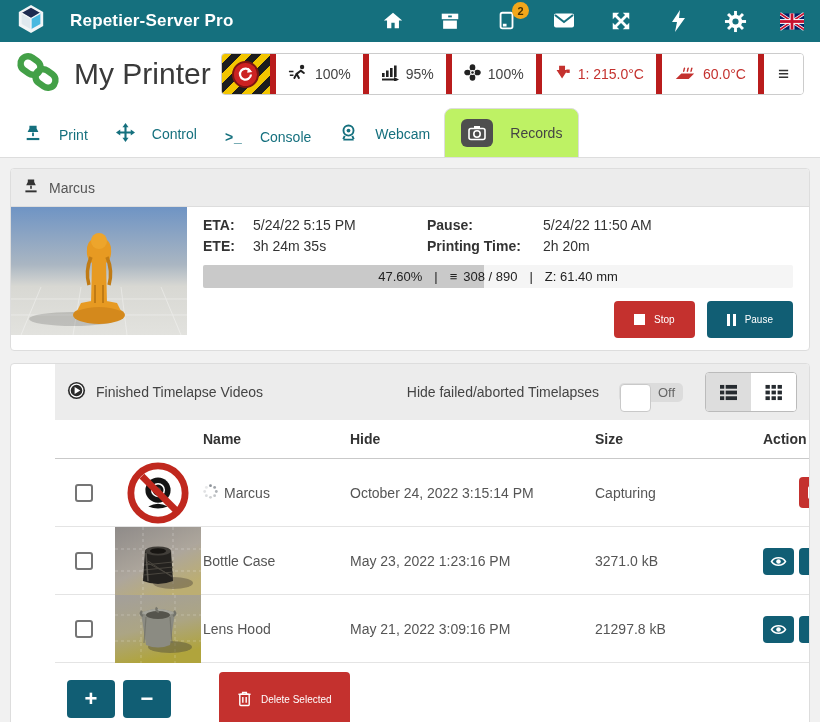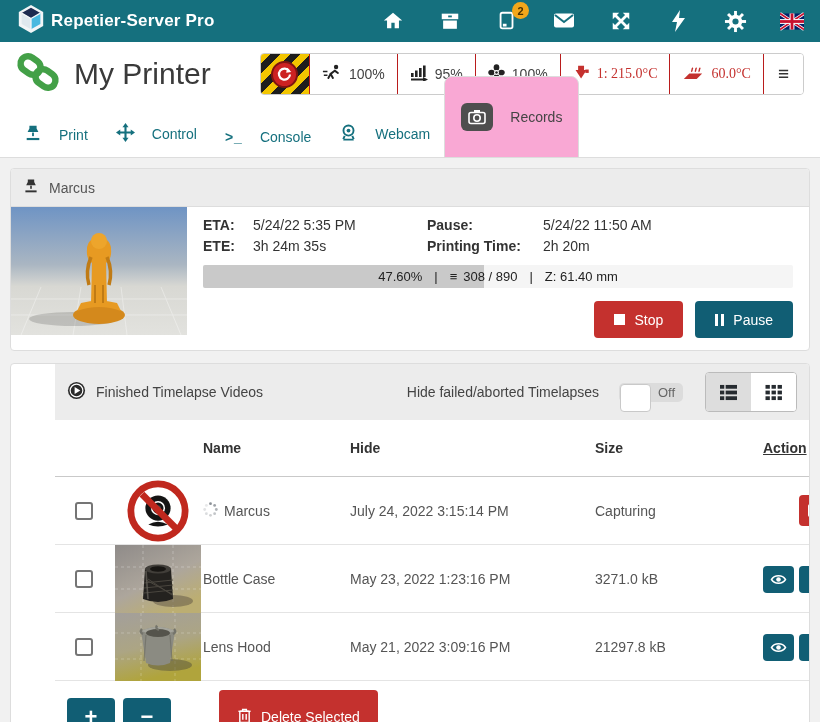--- a/index.html
+++ b/index.html
@@ -5,84 +5,84 @@
   :root{
     --teal:#15707e; --teal-dark:#115e74; --red:#c4312e;
     --border:#ddd; --txt:#3c3c3c; --muted:#555;
   }
   *{box-sizing:border-box; margin:0; padding:0;}
   html,body{width:820px; height:722px; overflow:hidden;}
   body{font-family:"Liberation Sans", sans-serif; background:#f1f1f1; color:var(--txt);}
 
   
   .navbar{height:42px; background:var(--teal); display:flex; align-items:center; padding:0 16px;}
-  .brand{display:flex; align-items:center; gap:5px;}
+  .brand{display:flex; align-items:center; gap:24px;}
   .brand-name{color:#fff; font-size:17px; font-weight:bold; letter-spacing:.2px;}
   .nav-icons{margin-left:auto; display:flex; align-items:center; gap:33px;}
   .nav-ic{position:relative; width:24px; height:24px; display:flex; align-items:center; justify-content:center; cursor:pointer;}
   .badge{position:absolute; top:-7px; right:-10px; min-width:17px; height:17px; border-radius:50%;
          background:#f2a71b; color:#4a3000; font-size:11px; font-weight:bold;
          display:flex; align-items:center; justify-content:center;}
 
   
   .printer-header{height:64px; background:#fff; display:flex; align-items:center; padding:0 16px;}
   .printer-title{font-size:30px; font-weight:500; color:#3a3a3a; margin-left:14px; white-space:nowrap;}
   .toolbar{margin-left:auto; display:flex; border:1px solid #ccc; border-radius:4px; overflow:hidden; height:42px; background:#fff;}
-  .tb-cell{display:flex; align-items:center; gap:7px; padding:0 12px; border-left:1px solid #b91c1c; font-size:14px; color:#444; cursor:pointer; background:#fff;}
+  .tb-cell{display:flex; align-items:center; gap:7px; padding:0 12px; border-left:6px solid #b91c1c; font-size:14px; color:#444; cursor:pointer; background:#fff;}
   .tb-cell:first-child{border-left:none; padding:0;}
-  .tb-temp{color:var(--red);font-family:Liberation Serif, serif;}
+  .tb-temp{color:var(--red);}
   .estop{width:48px; height:100%; display:flex; align-items:center; justify-content:center;
          background:repeating-linear-gradient(135deg,#f2c500 0 7px,#1d1d1d 7px 14px);}
   .estop-circle{width:27px; height:27px; border-radius:50%; background:#c22; border:2px solid #7d1410;
                 display:flex; align-items:center; justify-content:center;}
   .tb-menu{font-size:19px; font-weight:bold; color:#333; padding:0 14px;}
 
   
   .tabs{background:#fff; display:flex; align-items:flex-end; padding:0 10px; border-bottom:1px solid var(--border); height:52px;}
   .tab{display:flex; align-items:center; gap:17px; padding:12px 14px; color:var(--teal); font-size:14px; cursor:pointer; white-space:nowrap;}
-  .tab.active{border:1px solid var(--border); border-radius:8px 8px 0 0; background:#f9a8d4; margin-bottom:-1px; color:#444; padding:26px 16px;}
+  .tab.active{border:1px solid var(--border); border-radius:8px 8px 0 0; background:#bef264; margin-bottom:-1px; color:#444; padding:10px 16px;}
   .cam-chip{width:32px; height:28px; background:#4e4e4e; border-radius:6px; display:flex; align-items:center; justify-content:center;}
 
   
   .content{padding:10px;}
   .card{background:#fff; border:1px solid var(--border); border-radius:4px; overflow:hidden;}
   .card + .card{margin-top:12px;padding-left:44px;}
   .card-header{background:#ececec; border-bottom:1px solid var(--border); padding:9px 12px; display:flex; align-items:center; gap:10px; font-size:14px; color:#555;}
 
   
   .status-body{display:flex;}
   .thumb-marcus{width:176px; height:128px; flex:none;}
   .status-right{flex:1; padding:10px 16px 12px 16px; display:flex; flex-direction:column;}
   .info-grid{display:grid; grid-template-columns:44px 168px 110px auto; column-gap:6px; row-gap:5px; font-size:14px; color:#333;}
   .info-grid b{font-weight:bold;}
   .progress{margin-top:11px; height:23px; background:#f5f5f5; border-radius:2px; position:relative; overflow:hidden;text-decoration:underline;}
   .progress-fill{position:absolute; left:0; top:0; bottom:0; background:#c9c9c9;}
   .progress-text{position:absolute; inset:0; display:flex; align-items:center; justify-content:center; gap:12px; font-size:13px; color:#222;}
   .job-buttons{margin-top:13px; display:flex; justify-content:flex-end; gap:12px;}
   .btn{display:flex; align-items:center; justify-content:center; gap:9px; border:none; border-radius:4px;
-       color:#fff; font-size:14px; font-family:inherit; cursor:pointer; height:37px; padding:0 20px;}
+       color:#fff; font-size:10px; font-family:inherit; cursor:pointer; height:37px; padding:0 20px;}
   .btn-red{background:var(--red);}
   .btn-teal{background:var(--teal-dark);}
   .stop-glyph{width:11px; height:11px; background:#fff; display:inline-block;}
   .pause-glyph{width:9px; height:12px; border-left:3.5px solid #fff; border-right:3.5px solid #fff; display:inline-block;}
 
   
   .tl-header{background:#ececec; padding:9px 12px; display:flex; align-items:center; gap:10px; font-size:14px; color:#444; height:56px;}
   .tl-title{margin-right:auto;}
   .hide-label{font-size:14px; color:#444; margin-right:10px;}
   .toggle{width:64px; height:19px; background:#dcdcdc; border-radius:5px; position:relative; cursor:pointer; flex:none;}
   .toggle-knob{position:absolute; left:1px; top:1px; width:31px; height:28px; background:#fff; border:1px solid #c9c9c9; border-radius:4px;}
   .toggle-label{position:absolute; right:8px; top:0; bottom:0; display:flex; align-items:center; font-size:13px; color:#666;}
   .view-group{display:flex; border:1px solid #bbb; border-radius:4px; overflow:hidden; margin-left:12px; background:#fff;}
   .view-btn{width:45px; height:38px; display:flex; align-items:center; justify-content:center; cursor:pointer; background:#fff;}
   .view-btn.active{background:#ddd;}
 
   .tl-table{font-size:14px; color:#555;}
   .trow{display:grid; grid-template-columns:58px 90px 147px 245px 150px 1fr; align-items:center;}
-  .thead{font-weight:bold; color:#333; height:57px; border-bottom:1px solid #c9c9c9;}
+  .thead{font-weight:bold; color:#333; height:39px; border-bottom:1px solid #c9c9c9;}
   .tbody-row{height:68px; border-bottom:1px solid #e4e4e4;}
   .cell-check{display:flex; justify-content:center;}
   .checkbox{width:18px; height:18px; border:2px solid #757575; border-radius:3px; background:#fff; cursor:pointer;}
   .cell-thumb{display:flex; justify-content:center; align-items:center;}
   .row-thumb{width:86px; height:68px; display:block;}
   .name-wrap{display:flex; align-items:center; gap:6px;}
   .act-wrap{display:flex; align-items:center; padding-left:18px;}
   .icon-btn{width:31px; height:27px; border:none; border-radius:4px; background:var(--teal-dark);
             display:flex; align-items:center; justify-content:center; cursor:pointer;}
   .icon-btn + .icon-btn{margin-left:5px;}
@@ -341,21 +341,21 @@
           <path d="M66 104 q22 -8 44 0 l-4 -8 q-18 -5 -36 0 z" fill="#e79a22"></path>
           <path d="M80 96 h16 l-1 -40 q6 -4 5 -14 a8 8 0 1 0 -24 0 q-1 10 5 14 z" fill="#e79a22"></path>
           <circle cx="88" cy="34" r="8" fill="#eda52c"></circle>
           <path d="M80 50 q-6 14 -2 28 M96 50 q6 14 2 28" stroke="#c07b15" stroke-width="3.5" fill="none"></path>
           <path d="M84 96 v-18 M92 96 v-18" stroke="#c07b15" stroke-width="2" fill="none"></path>
         </svg>
       </div>
       <div class="status-right">
         <div class="info-grid">
           <b>ETA:</b>
-          <span>5/24/22 5:35 PM</span>
+          <span>5/24/22 5:15 PM</span>
           <b>Pause:</b>
           <span>5/24/22 11:50 AM</span>
           <b>ETE:</b>
           <span>3h 24m 35s</span>
           <b>Printing Time:</b>
           <span>2h 20m</span>
         </div>
         <div class="progress">
           <div class="progress-fill" style="width: 47.6%;"></div>
           <div class="progress-text">
@@ -429,21 +429,21 @@
       </div>
     </div>
 
     <div class="tl-table">
       <div class="trow thead">
         <span></span>
           <span></span>
         <span>Name</span>
         <span>Hide</span>
         <span>Size</span>
-        <span style="padding-left:18px;text-decoration:underline;">Action</span>
+        <span style="padding-left:18px;">Action</span>
       </div>
 
       <div class="trow tbody-row">
         <span class="cell-check">
             <span class="checkbox"></span>
           </span>
         <span class="cell-thumb">
           <svg width="62" height="62" viewBox="0 0 64 64">
             <circle cx="32" cy="32" r="28" fill="#fff" stroke="#c0281e" stroke-width="7"></circle>
             <circle cx="32" cy="29" r="13" fill="#141414"></circle>
@@ -463,21 +463,21 @@
                   <circle cx="12.4" cy="12.4" r="1.5" opacity=".5"></circle>
                 <circle cx="8" cy="14.2" r="1.5" opacity=".4"></circle>
                   <circle cx="3.6" cy="12.4" r="1.5" opacity=".3"></circle>
                 <circle cx="1.8" cy="8" r="1.5" opacity=".25"></circle>
                   <circle cx="3.6" cy="3.6" r="1.5" opacity=".2"></circle>
               </g>
             </svg>
           </span>
           <span>Marcus</span>
         </span>
-        <span>July 24, 2022 3:15:14 PM</span>
+        <span>October 24, 2022 3:15:14 PM</span>
         <span>Capturing</span>
         <span class="act-wrap">
           <button class="stop-rec-btn">
             <span class="stop-rec-inner"></span>
           </button>
         </span>
       </div>
 
       <div class="trow tbody-row">
         <span class="cell-check">

